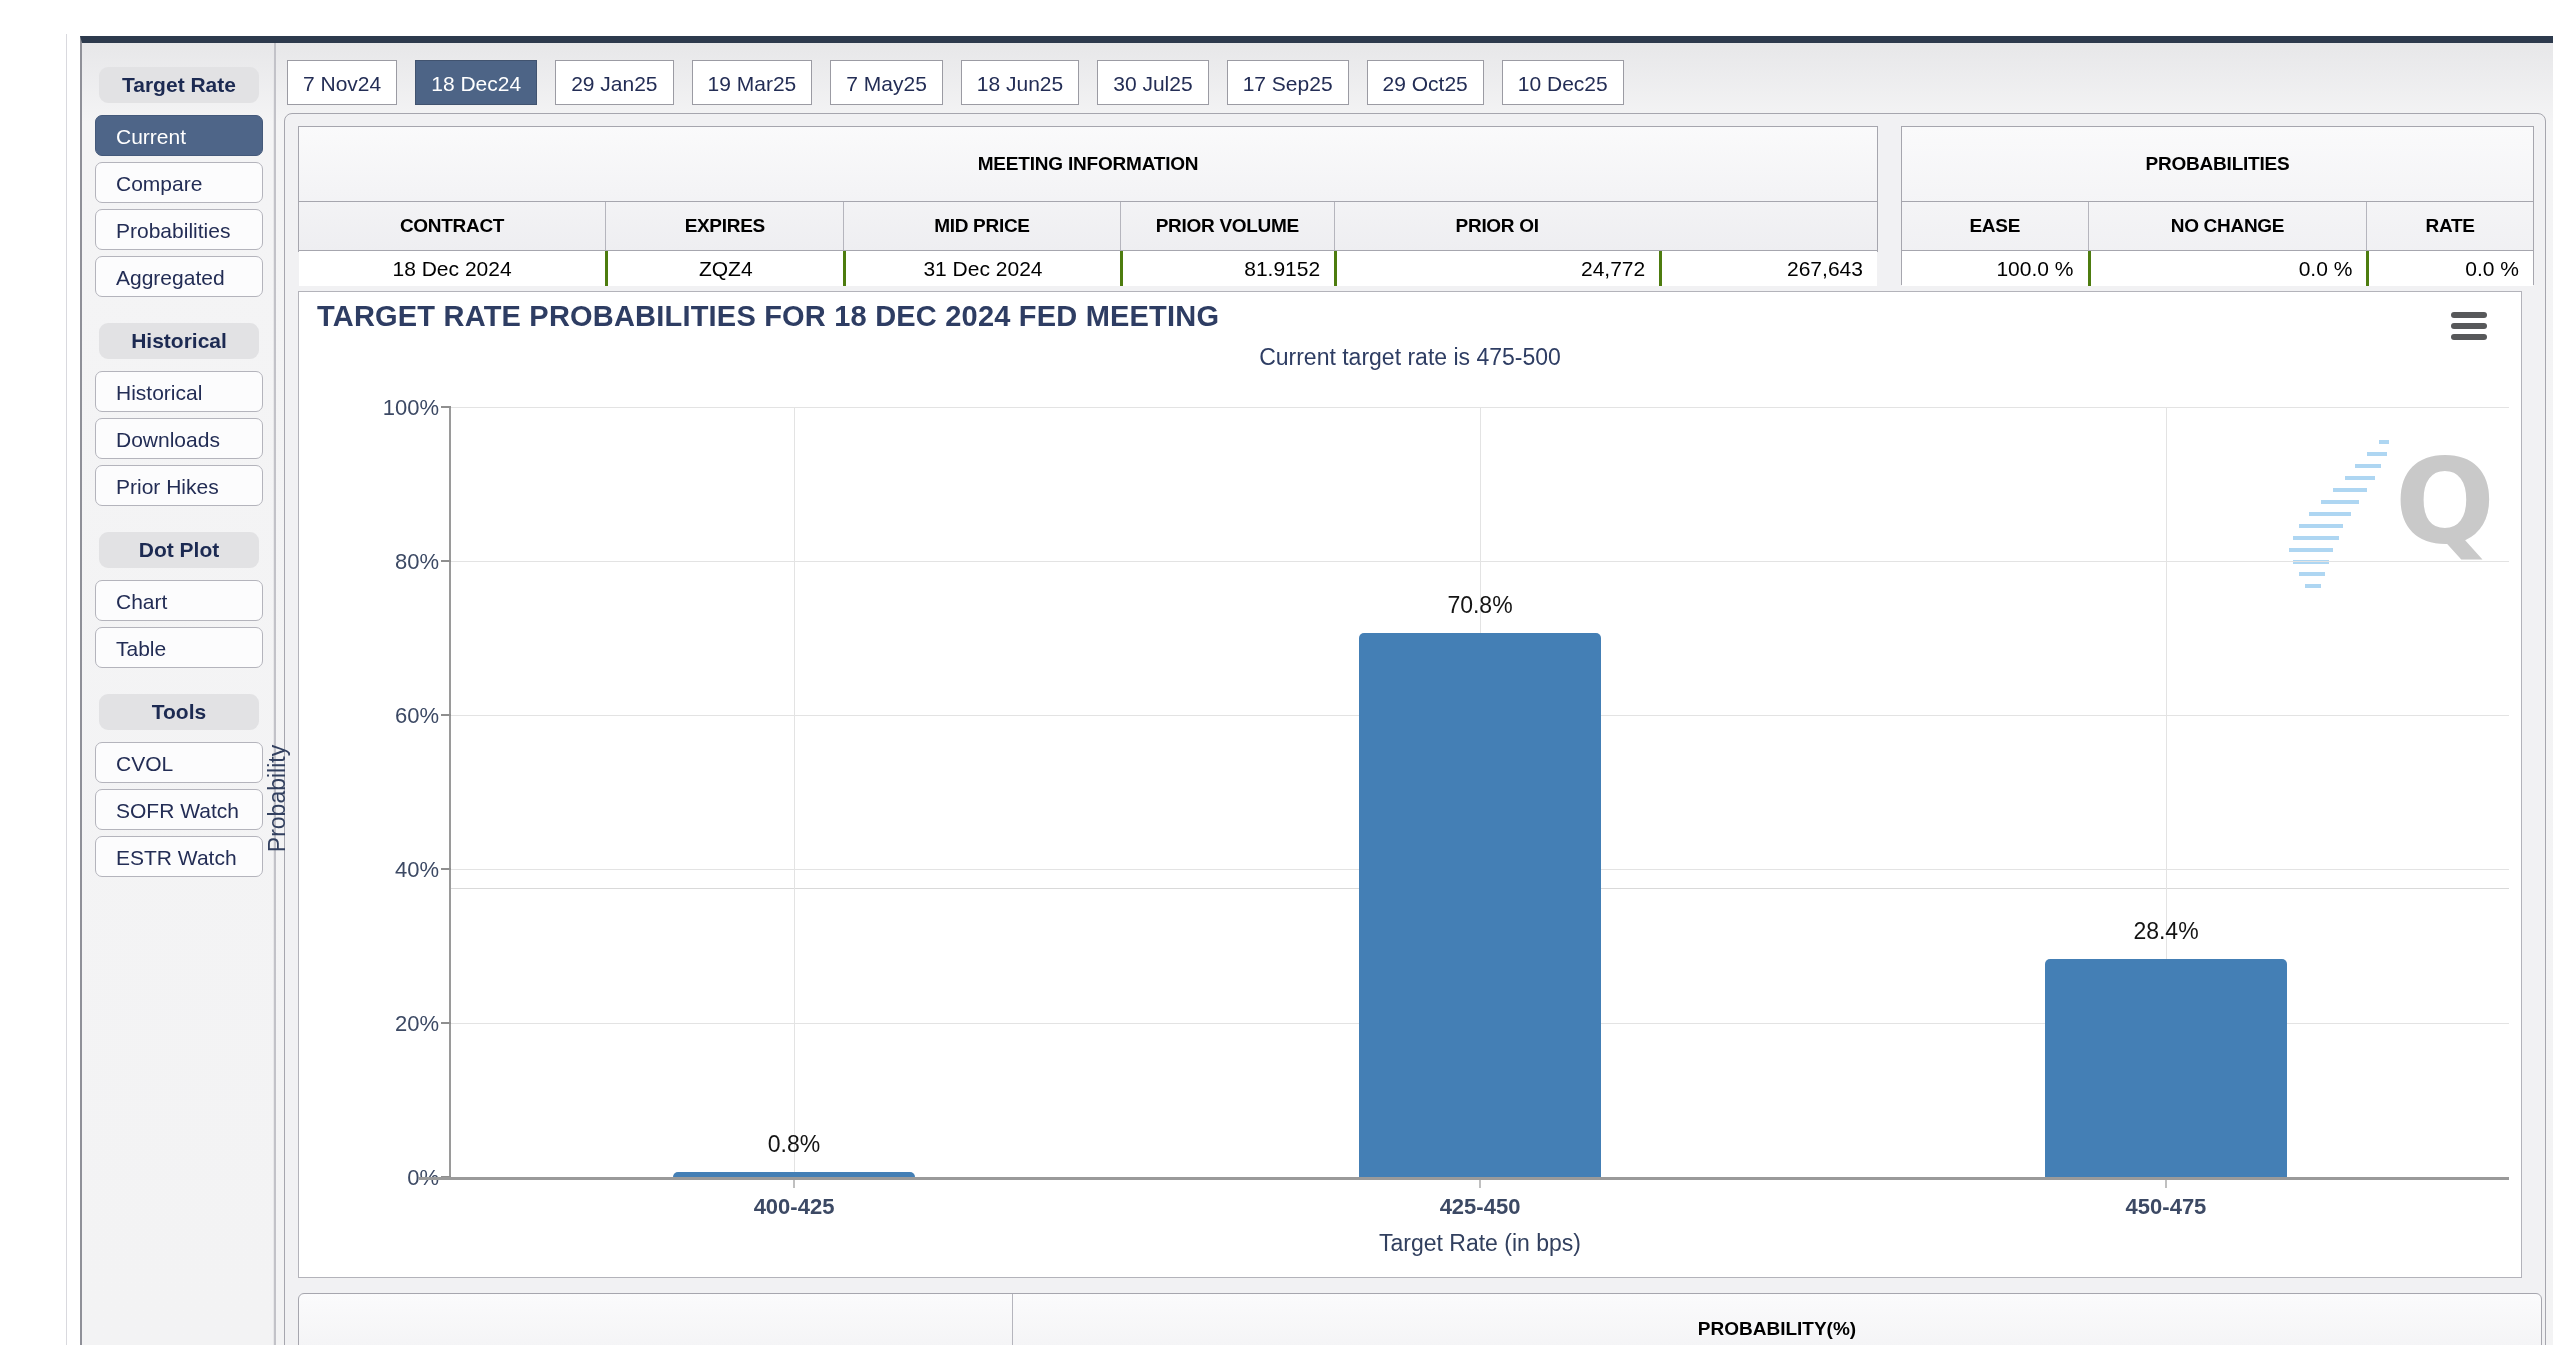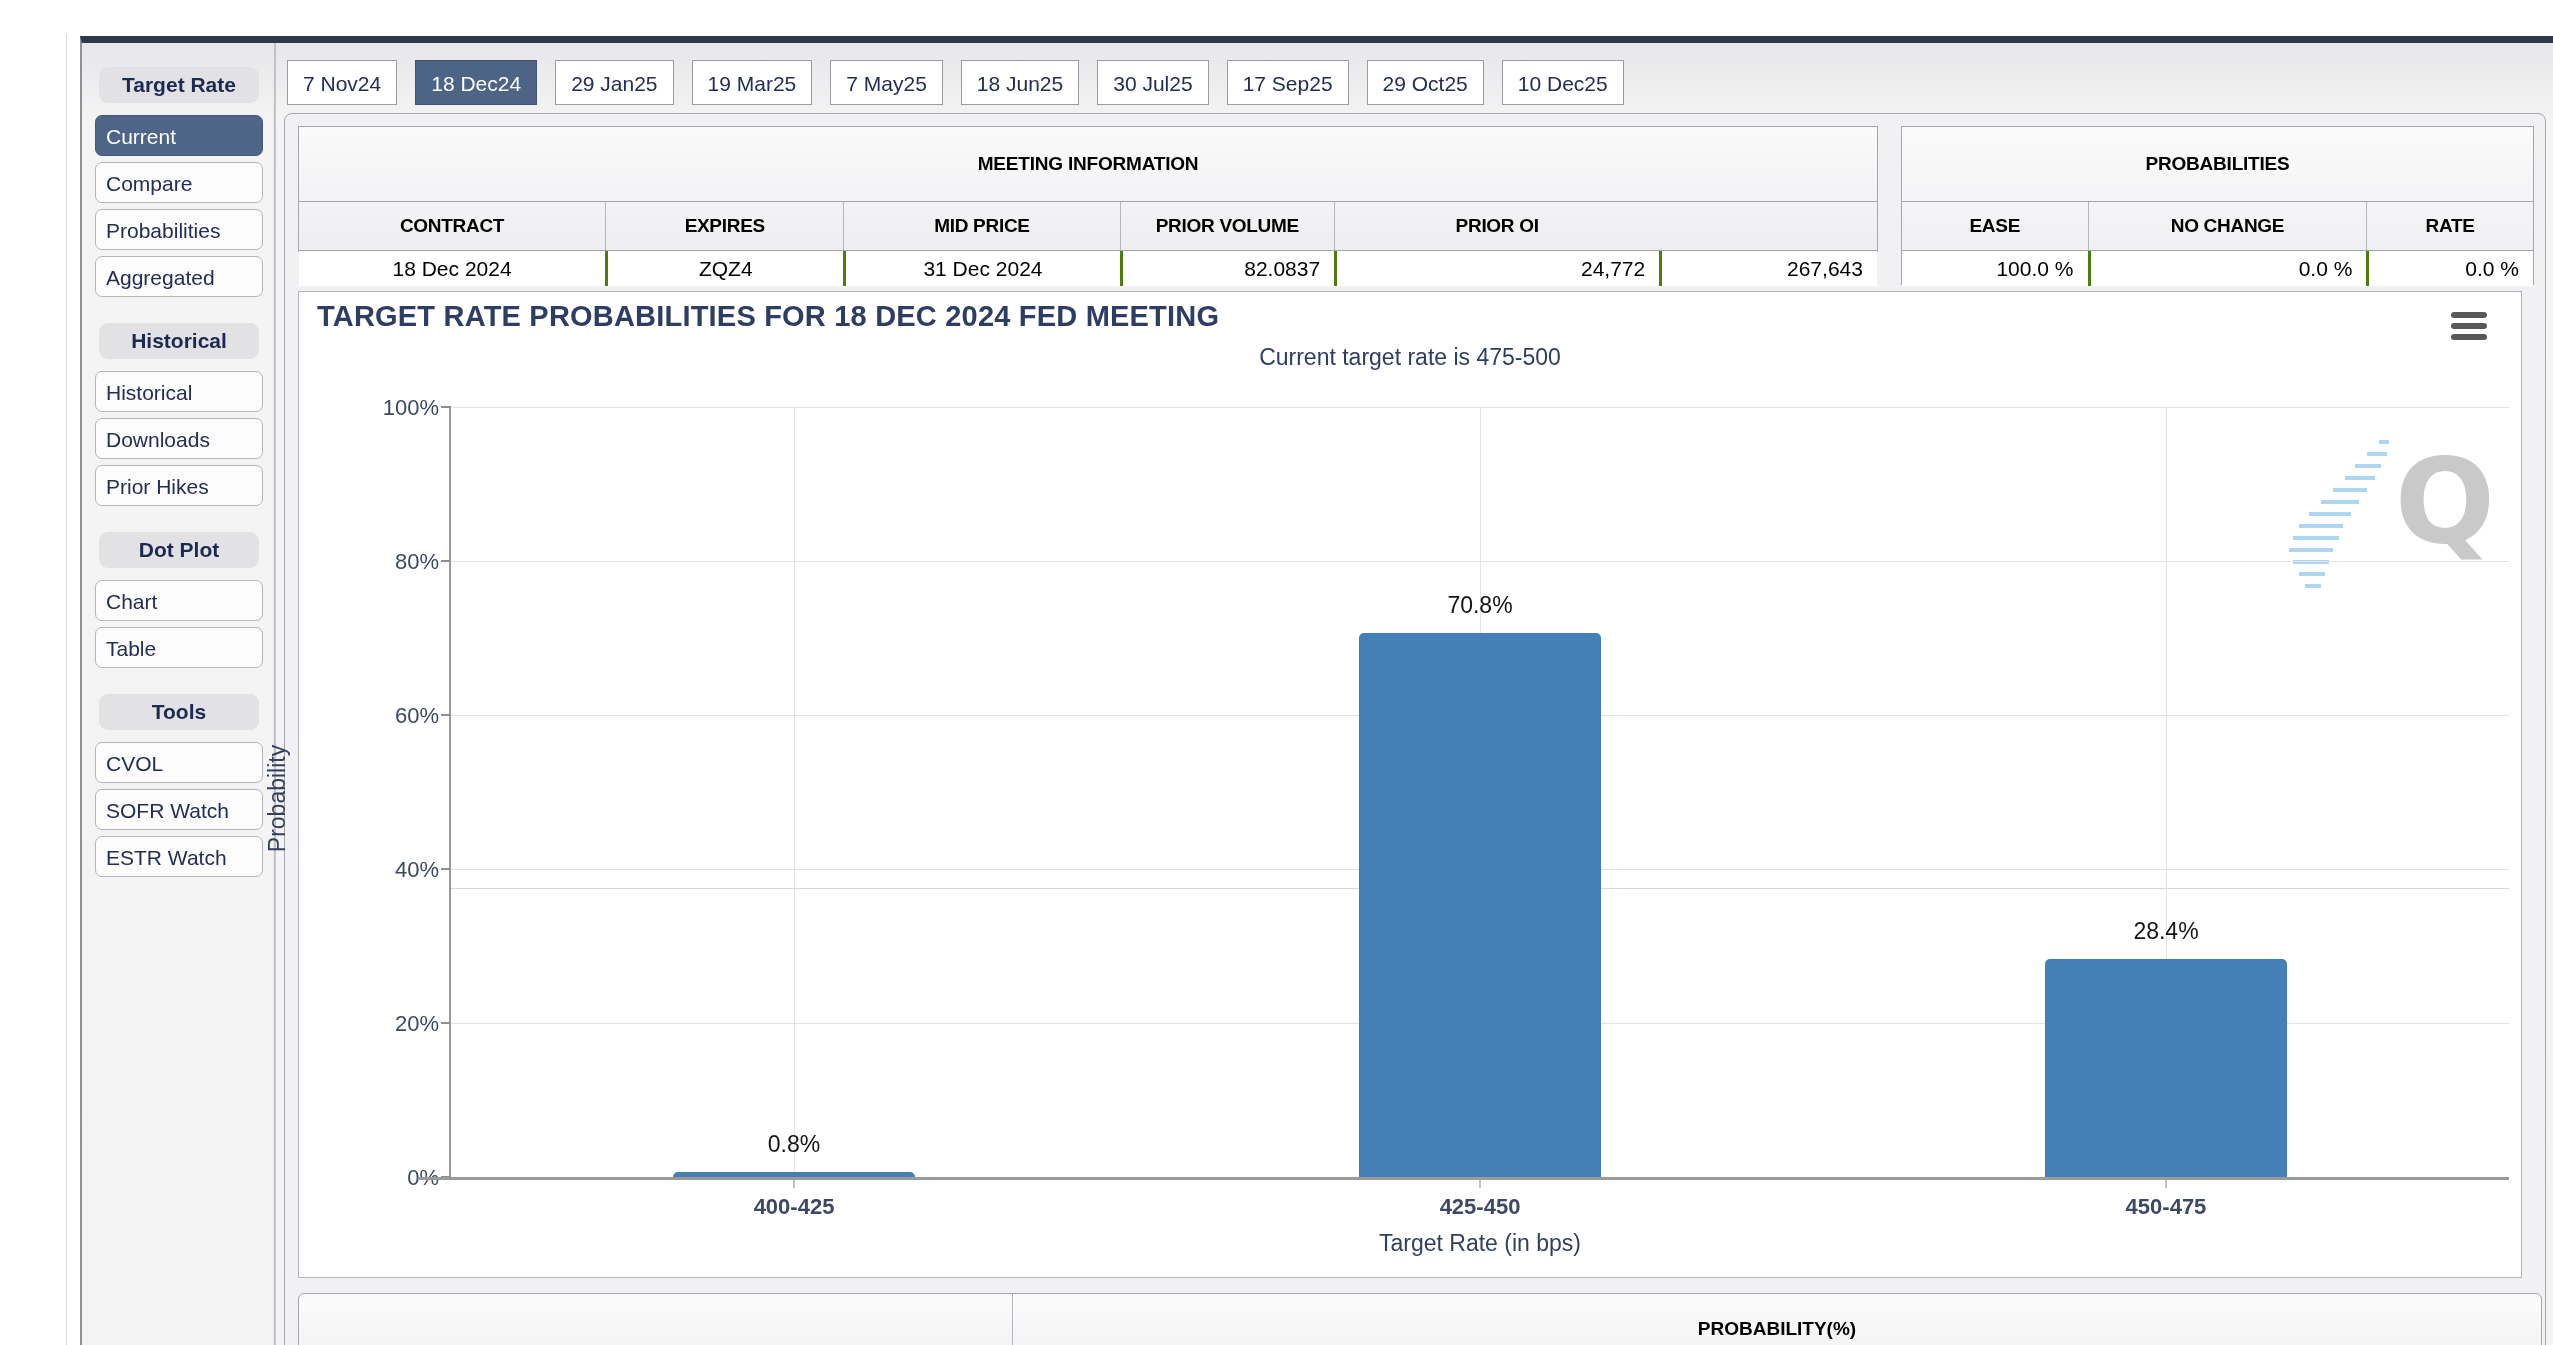--- a/index.html
+++ b/index.html
@@ -17,21 +17,21 @@
   }
   
   .sidebar{position:absolute;left:13px;top:24px;width:168px;}
   .side-sep{position:absolute;left:191px;top:0;bottom:0;width:2px;background:#c2c2c8;border-left:1px solid #e8e8ea;}
   .pill{
     height:36px;line-height:36px;text-align:center;background:#e2e2e4;border-radius:9px;
     font-weight:bold;font-size:21px;color:#1c2a52;margin:0 4px 12px 4px;
   }
   .side-btn{
     height:41px;line-height:41px;background:#fcfcfd;border:1px solid #b4b4bc;border-radius:7px;
-    font-size:21px;color:#232d55;padding-left:10px;margin-bottom:6px;cursor:pointer;
+    font-size:21px;color:#232d55;padding-left:20px;margin-bottom:6px;cursor:pointer;
     box-sizing:border-box;white-space:nowrap;overflow:hidden;
   }
   .side-btn.selected{background:#4e6588;border-color:#44597a;color:#ffffff;}
   .side-section{margin-top:26px;}
   
   .tabs{position:absolute;left:205px;top:17px;display:flex;gap:18px;}
   .tab{
     height:45px;line-height:45px;padding:0 15px;background:#ffffff;border:1px solid #9b9ba3;
     font-size:21px;color:#232d55;white-space:nowrap;cursor:pointer;box-sizing:border-box;
   }
@@ -154,21 +154,21 @@
         <div>CONTRACT</div>
         <div>EXPIRES</div>
         <div>MID PRICE</div>
         <div>PRIOR VOLUME</div>
         <div>PRIOR OI</div>
       </div>
       <div class="tbl-row meeting-grid">
         <div>18 Dec 2024</div>
         <div>ZQZ4</div>
         <div>31 Dec 2024</div>
-        <div class="num">82.0837</div>
+        <div class="num">81.9152</div>
         <div class="num">24,772</div>
         <div class="num">267,643</div>
       </div>
     </section>
 
     <section class="panel" style="left:1616px;top:12px;width:633px;height:159px;">
       <div class="tbl-title">PROBABILITIES</div>
       <div class="tbl-head prob-grid">
         <div>EASE</div>
         <div>NO CHANGE</div>

